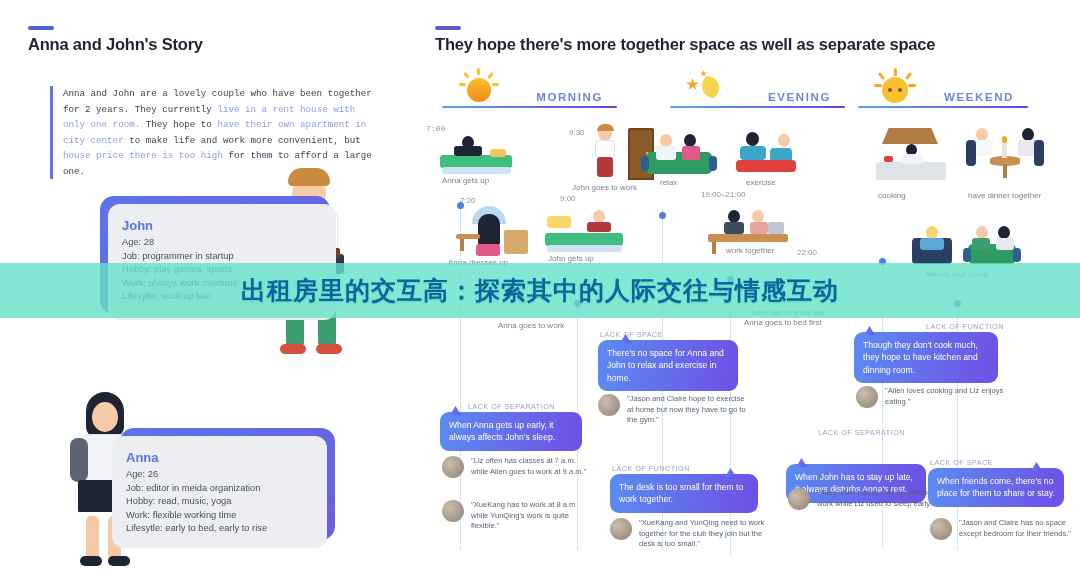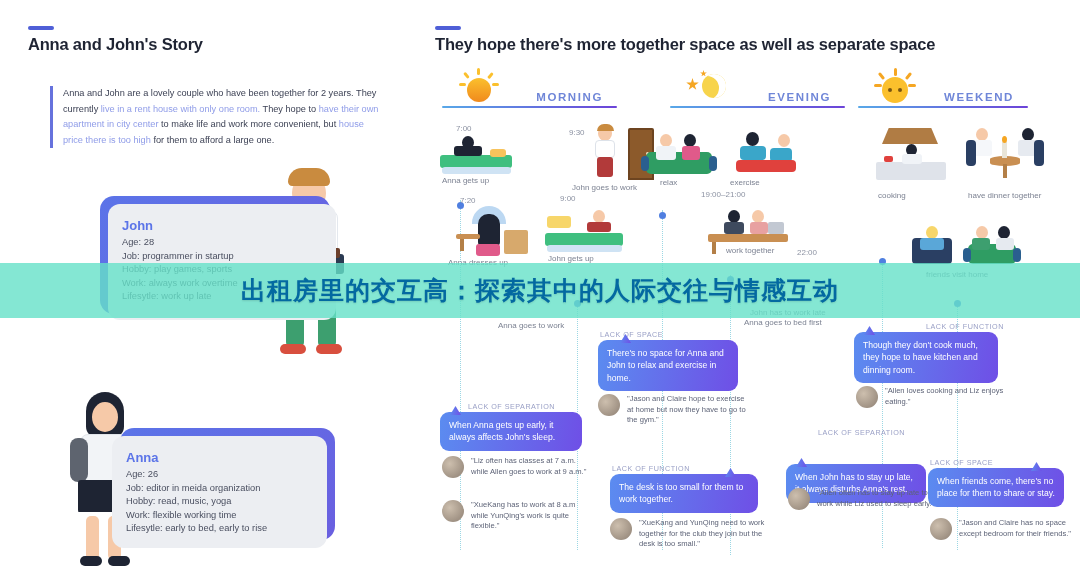--- a/index.html
+++ b/index.html
@@ -15,21 +15,21 @@
   .rule { width:26px; height:4px; background:#4f5fd7; border-radius:2px; }
   .h-title { font-size:16.5px; font-weight:bold; color:#1f2433; letter-spacing:-.2px; white-space:nowrap; }
 
   
   #left { position:absolute; left:0; top:0; width:420px; height:580px; }
   #left .rule { position:absolute; left:28px; top:26px; }
   #left .h-title { position:absolute; left:28px; top:35px; }
 
   .story { position:absolute; left:50px; top:86px; width:330px;
            border-left:3px solid #6672dd; padding-left:10px;
-           font-size:9.2px; line-height:15.5px; color:#3d4255; }
+           font-size:9.2px; line-height:15.5px; color:#3d4255;font-family:Liberation Mono, monospace; }
   .story .hl { color:#8f9ce8; }
 
   
   .card { position:absolute; border-radius:14px; }
   .card .shadowblue { position:absolute; inset:0; border-radius:14px; }
   .card .body { position:absolute; border-radius:12px; background:#eceef2; }
   .card .name { font-size:13px; font-weight:bold; color:#5b74e8; margin-bottom:3px; }
   .card .line { font-size:9.3px; line-height:13.6px; color:#4a4f60; white-space:nowrap; }
 
   #john { left:100px; top:196px; width:230px; height:118px;padding-left:14px; }
@@ -237,21 +237,21 @@
     <div class="dot" style="left:154px;top:300px;"></div>
     <div class="tl" style="left:242px;top:210px;height:340px;"></div>
     <div class="dot" style="left:239px;top:212px;"></div>
     <div class="tl" style="left:310px;top:275px;height:280px;"></div>
     <div class="dot" style="left:307px;top:276px;"></div>
     <div class="tl" style="left:462px;top:258px;height:290px;"></div>
     <div class="dot" style="left:459px;top:258px;"></div>
     <div class="tl" style="left:537px;top:300px;height:250px;"></div>
     <div class="dot" style="left:534px;top:300px;"></div>
 
-    <div class="tm" style="left:36px;top:124px;">7:00</div>
+    <div class="tm" style="left:6px;top:124px;font-family:Liberation Mono, monospace;">7:00</div>
     <div class="scene" style="left:20px;top:134px;width:72px;height:40px;">
       <div class="bed" style="left:0;top:10px;width:72px;height:30px;">
         <div class="mat"></div>
           <div class="base"></div>
           <div class="pil"></div>
       </div>
       <div class="head" style="left:22px;top:2px;width:12px;height:13px;background:#1e2433;"></div>
       <div style="position:absolute;left:14px;top:12px;width:28px;height:10px;background:#1e2433;border-radius:3px;"></div>
     </div>
     <div class="cap" style="left:22px;top:176px;">Anna gets up</div>
@@ -299,21 +299,21 @@
     </div>
     <div class="cap" style="left:240px;top:178px;">relax</div>
 
     <div class="scene" style="left:310px;top:128px;width:72px;height:50px;">
       <div class="head" style="left:16px;top:4px;width:13px;height:14px;background:#1e2433;"></div>
       <div class="head" style="left:48px;top:6px;width:12px;height:13px;background:#f6c9a8;"></div>
       <div style="position:absolute;left:10px;top:18px;width:26px;height:14px;background:#3aa6c9;border-radius:4px;"></div>
       <div style="position:absolute;left:40px;top:20px;width:22px;height:14px;background:#3aa6c9;border-radius:4px;"></div>
       <div style="position:absolute;left:6px;top:32px;width:60px;height:12px;background:#e0413d;border-radius:4px;"></div>
     </div>
-    <div class="cap" style="left:310px;top:178px;">exercise</div>
+    <div class="cap" style="left:326px;top:178px;">exercise</div>
     <div class="tm" style="left:281px;top:190px;">19:00–21:00</div>
 
     <div class="scene" style="left:288px;top:208px;width:80px;height:48px;">
       <div class="head" style="left:20px;top:2px;width:12px;height:13px;background:#1e2433;"></div>
       <div class="head" style="left:44px;top:2px;width:12px;height:13px;background:#f6c9a8;"></div>
       <div style="position:absolute;left:16px;top:14px;width:20px;height:12px;background:#3e4a5e;border-radius:3px;"></div>
       <div style="position:absolute;left:42px;top:14px;width:18px;height:12px;background:#e8a1a1;border-radius:3px;"></div>
       <div class="desk" style="left:0;top:26px;width:80px;height:8px;"></div>
       <div style="position:absolute;left:60px;top:14px;width:16px;height:12px;background:#c2c8d2;border-radius:2px;"></div>
     </div>

